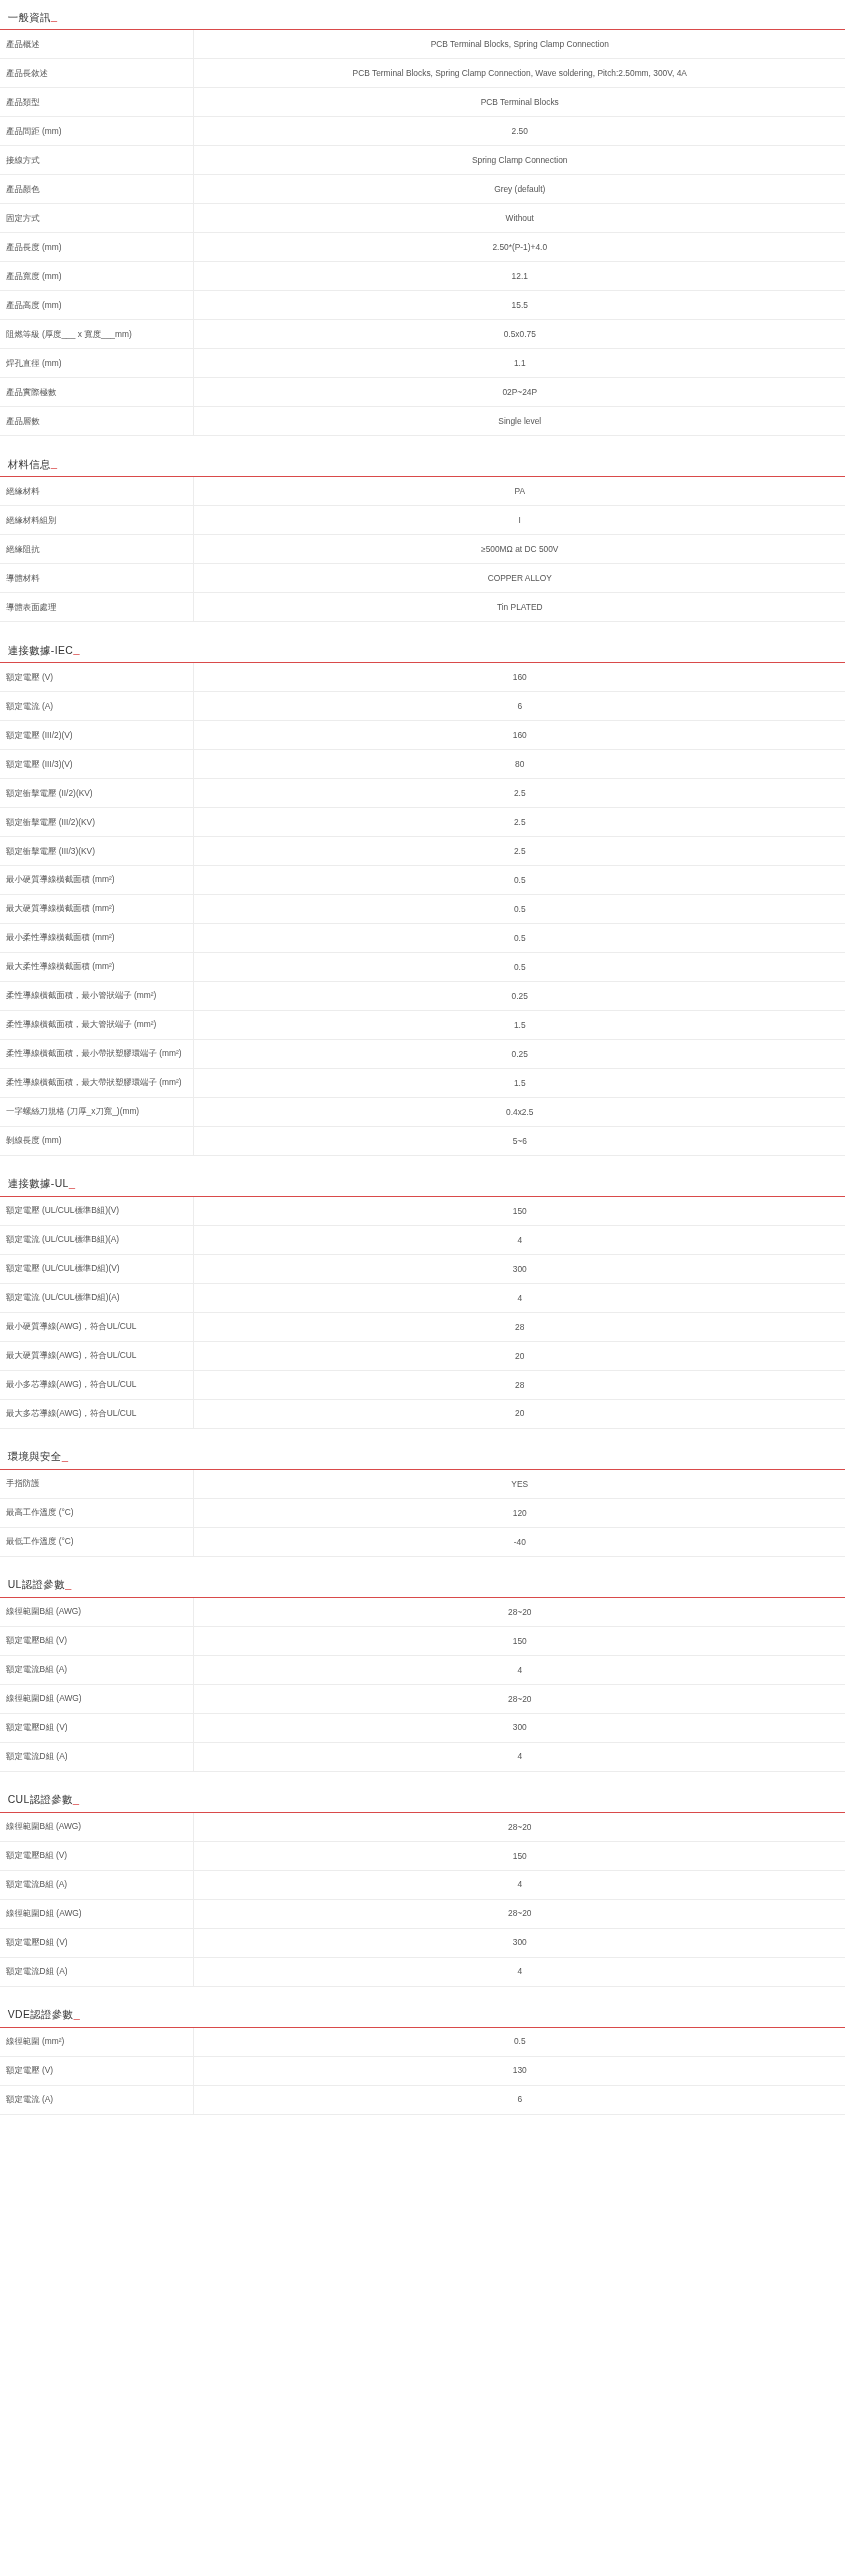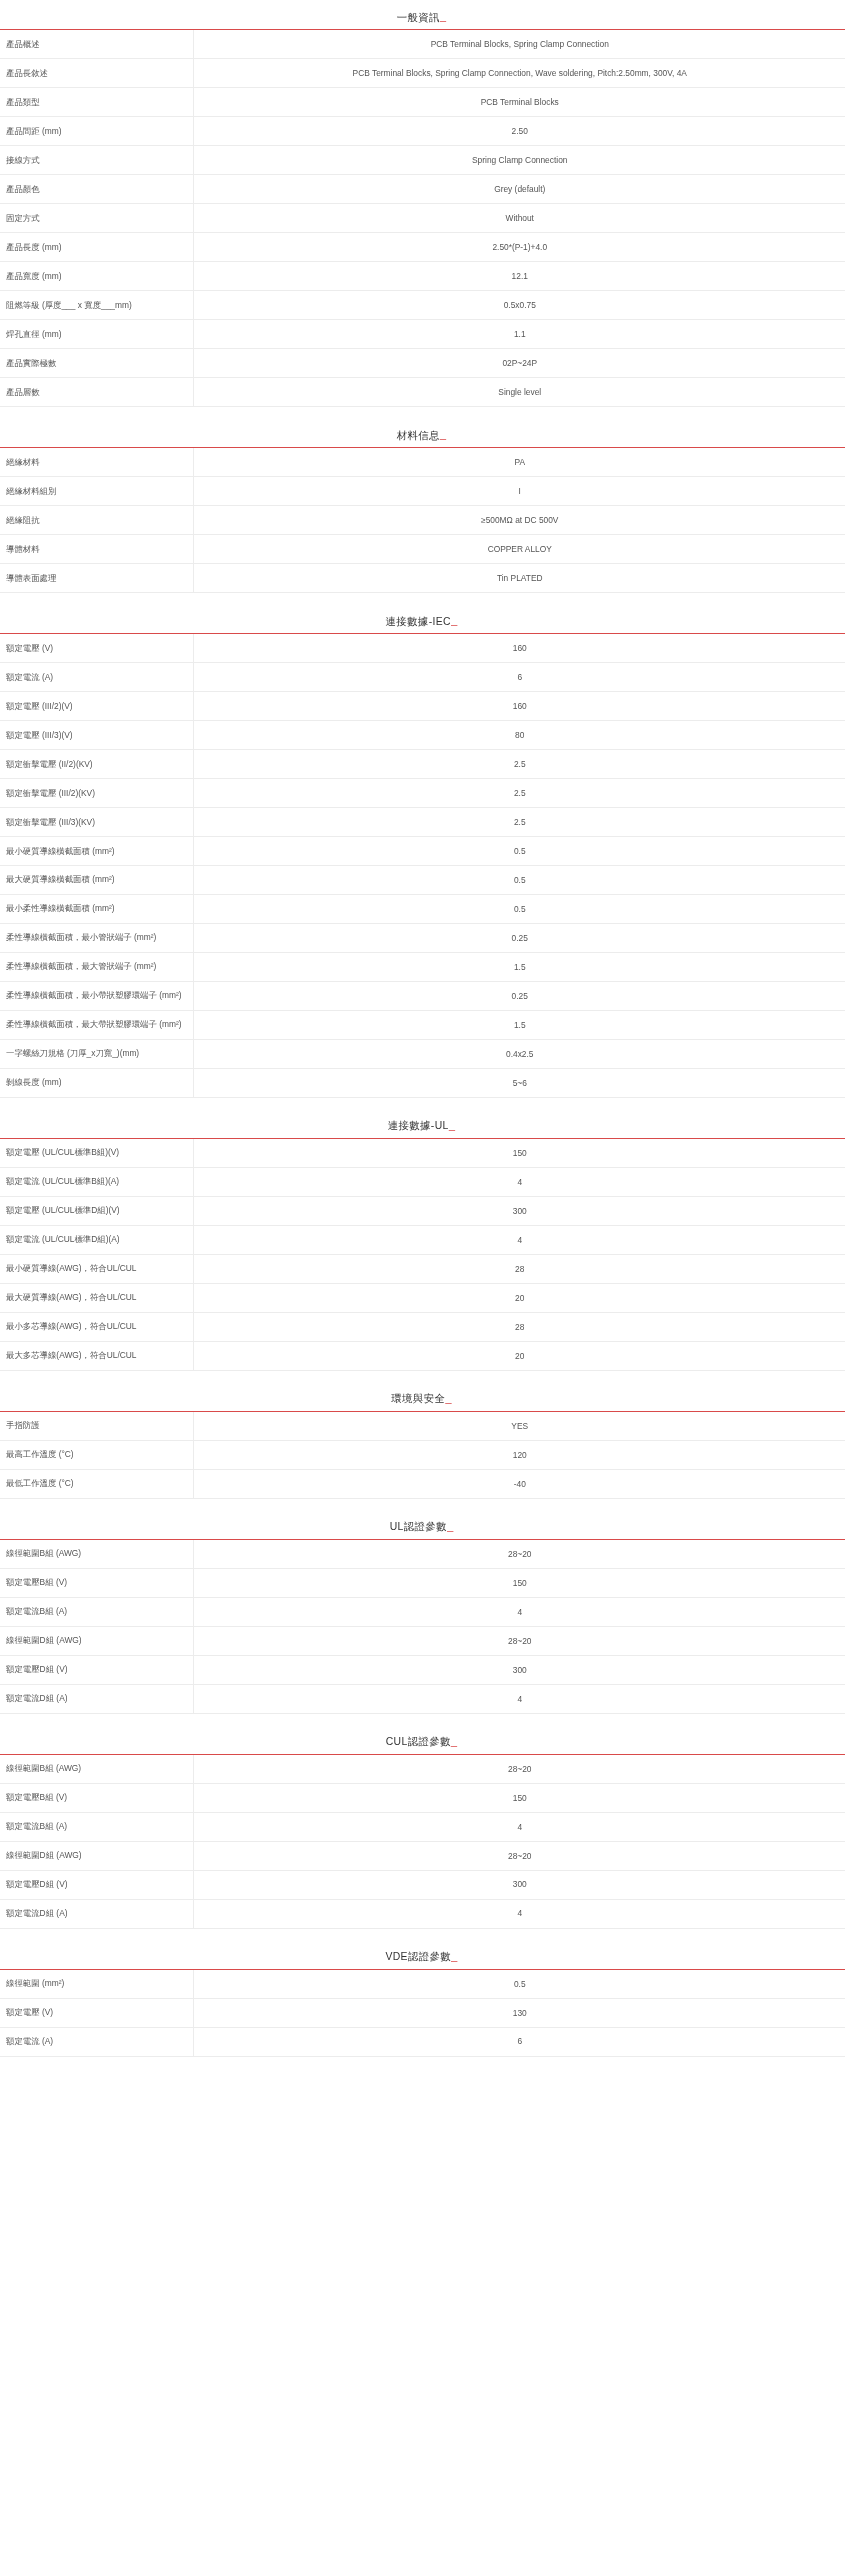--- a/index.html
+++ b/index.html
@@ -14,21 +14,21 @@
     margin: 0 auto;
     padding: 0 0 15.3px 0;
   }
   .section {
     margin-bottom: 3.1px;
   }
   .section-header {
     position: relative;
     display: flex;
     align-items: flex-end;
-    justify-content: center;
+    justify-content: flex-start;
     padding: 10.7px 7.7px 4.6px 7.7px;
     border-bottom: 1.5px solid #d94a4a;
   }
   .section-title {
     font-size: 10.4px;
     color: #333333;
     letter-spacing: 0.4px;
   }
   .collapse-toggle {
     color: #d94a4a;
@@ -108,20 +108,24 @@
             </tr>
             <tr>
               <td class="label">產品長度 (mm)</td>
               <td class="value">2.50*(P-1)+4.0</td>
             </tr>
             <tr>
               <td class="label">產品寬度 (mm)</td>
               <td class="value">12.1</td>
             </tr>
             <tr>
+              <td class="label">產品高度 (mm)</td>
+              <td class="value">15.5</td>
+            </tr>
+            <tr>
               <td class="label">阻燃等級 (厚度___ x 寬度___mm)</td>
               <td class="value">0.5x0.75</td>
             </tr>
             <tr>
               <td class="label">焊孔直徑 (mm)</td>
               <td class="value">1.1</td>
             </tr>
             <tr>
               <td class="label">產品實際極數</td>
               <td class="value">02P~24P</td>
@@ -203,20 +207,24 @@
             <tr>
               <td class="label">最小硬質導線橫截面積 (mm²)</td>
               <td class="value">0.5</td>
             </tr>
             <tr>
               <td class="label">最大硬質導線橫截面積 (mm²)</td>
               <td class="value">0.5</td>
             </tr>
             <tr>
               <td class="label">最小柔性導線橫截面積 (mm²)</td>
+              <td class="value">0.5</td>
+            </tr>
+            <tr>
+              <td class="label">最大柔性導線橫截面積 (mm²)</td>
               <td class="value">0.5</td>
             </tr>
             <tr>
               <td class="label">柔性導線橫截面積，最小管狀端子 (mm²)</td>
               <td class="value">0.25</td>
             </tr>
             <tr>
               <td class="label">柔性導線橫截面積，最大管狀端子 (mm²)</td>
               <td class="value">1.5</td>
             </tr>

